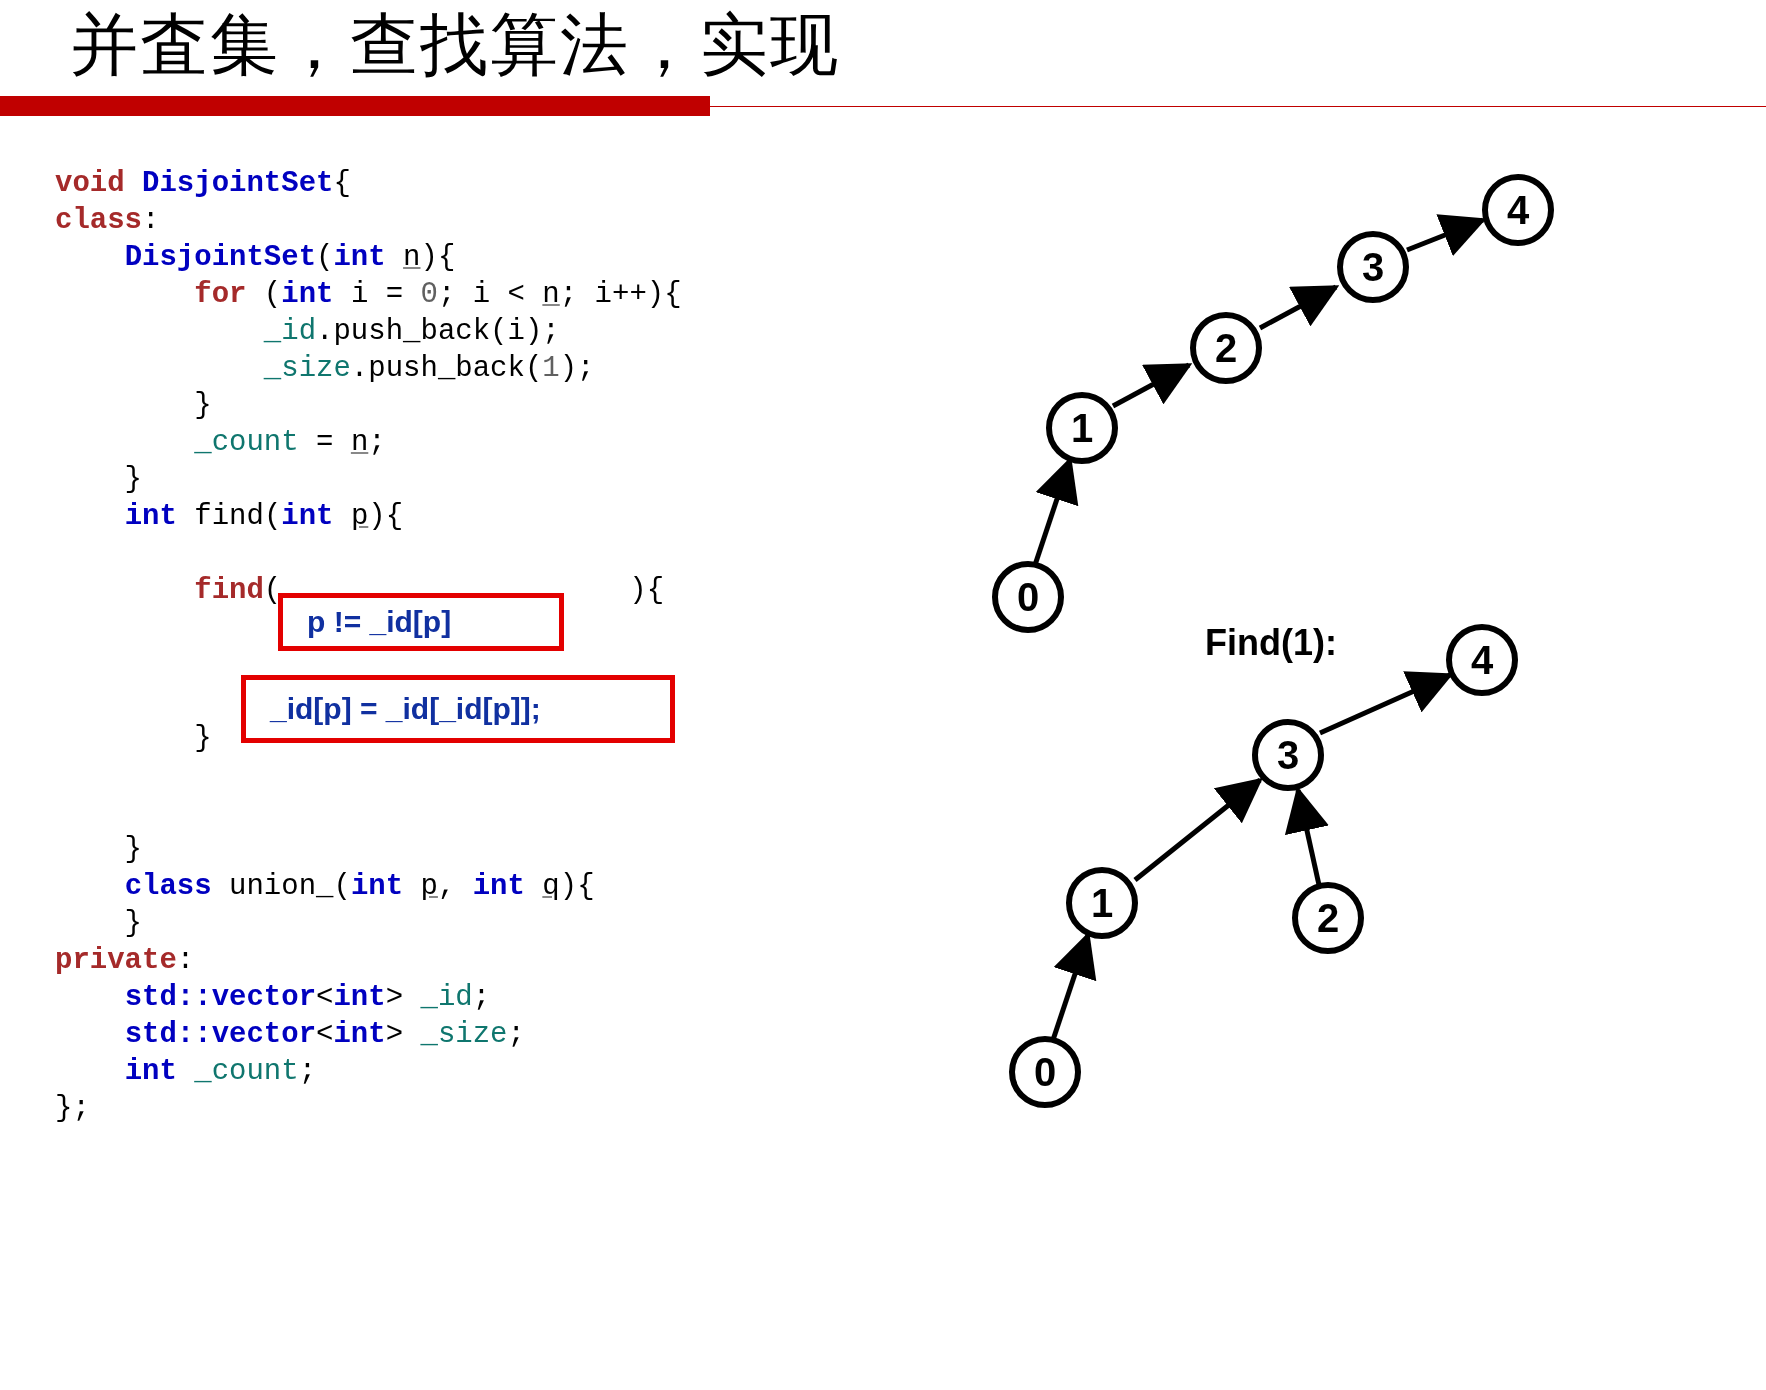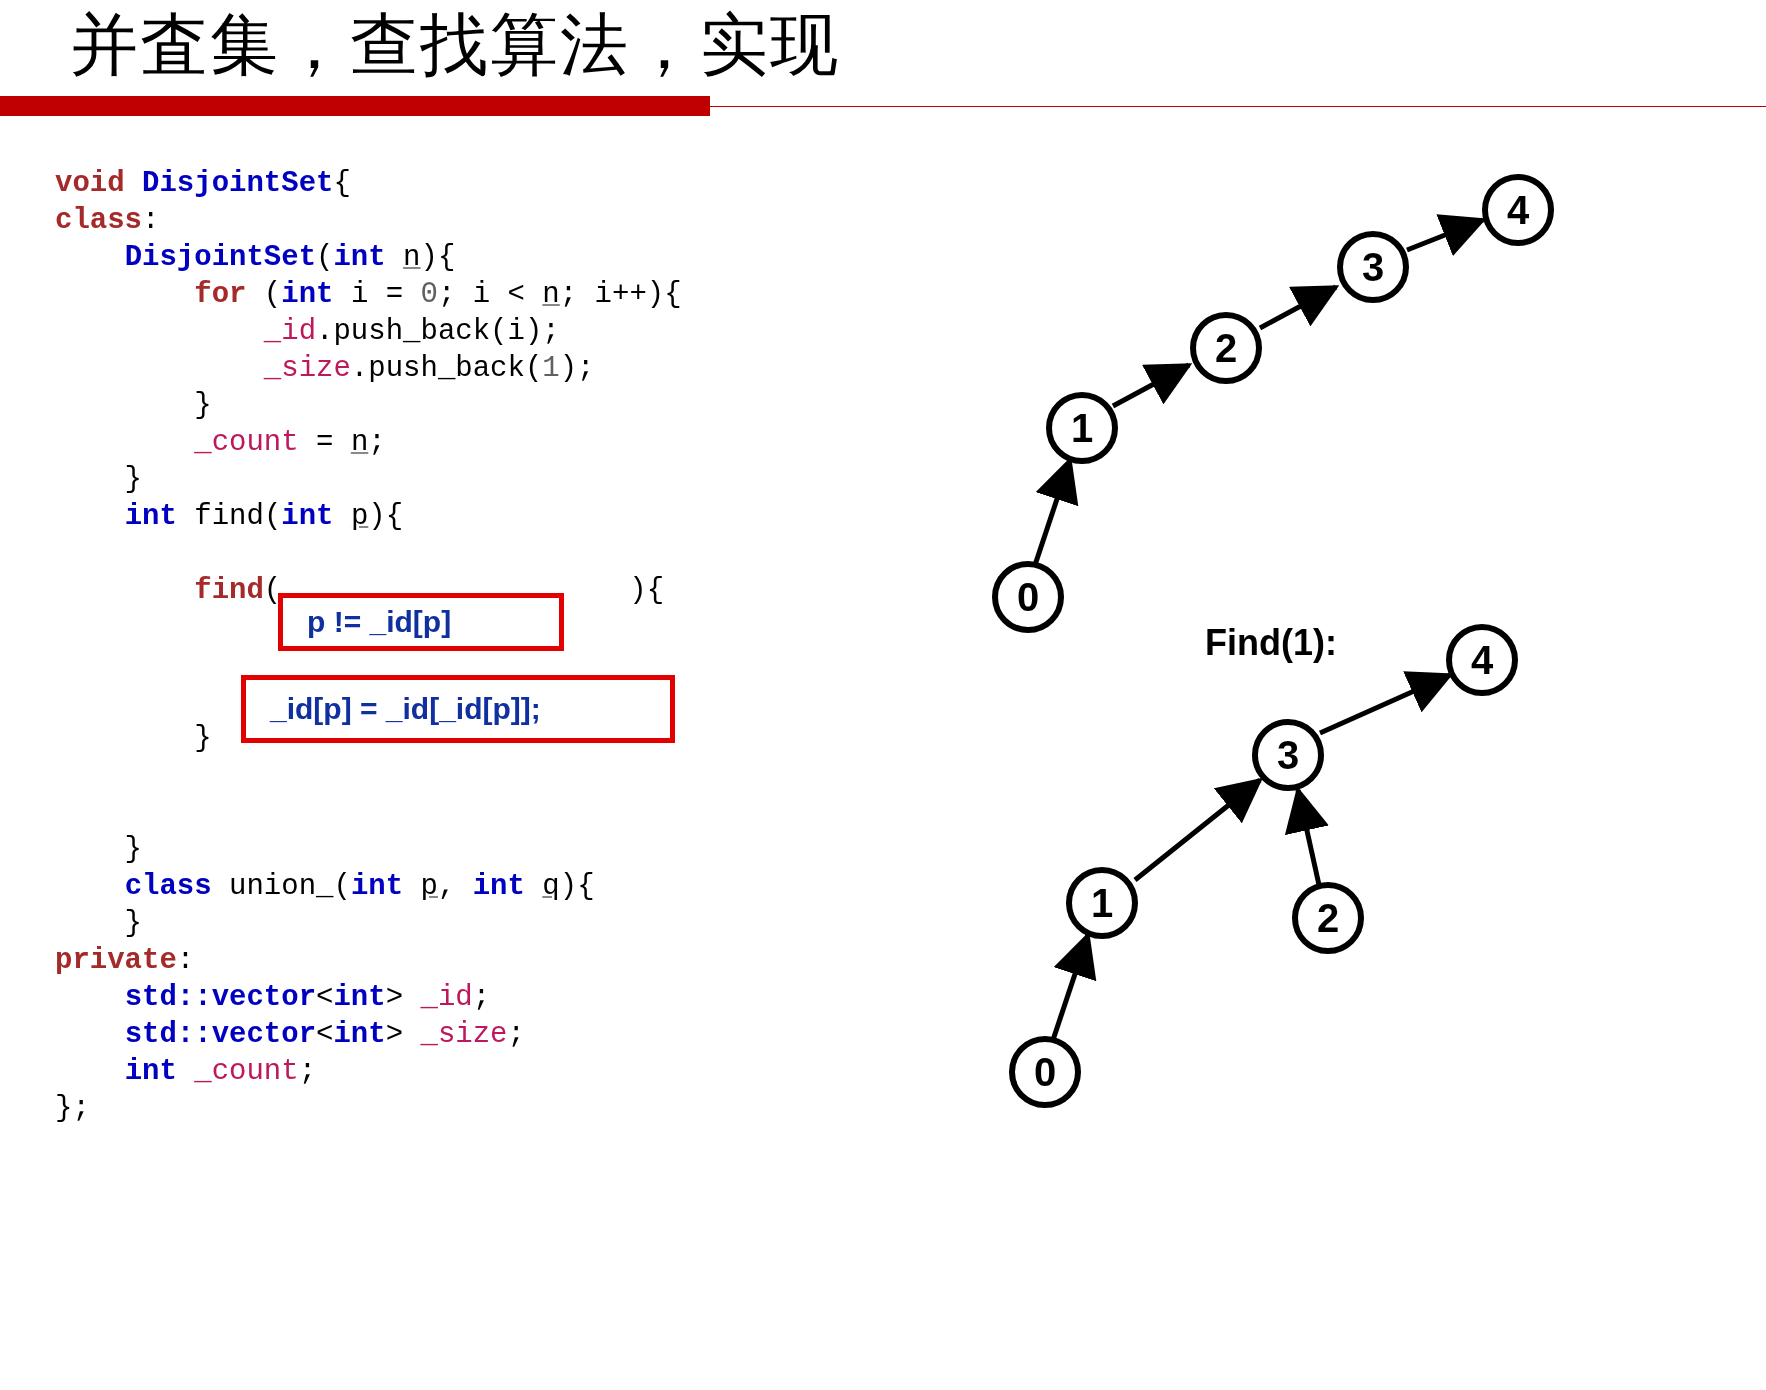--- a/index.html
+++ b/index.html
@@ -47,21 +47,21 @@
     top: 165px;
     font-family: Consolas, "Courier New", monospace;
     font-size: 29px;
     line-height: 37px;
     white-space: pre;
     color: #000;
   }
   .kw  { color: #a52a2a; font-weight: bold; } 
   .kw2 { color: #0000c0; font-weight: bold; margin-top: 48px; }
   .un  { text-decoration: underline; text-decoration-color: #888; }
-  .gray{ color: #be185d; }
+  .gray{ color: #0f766e; }
   .num { color: #606060; }
 
   
   .hlbox {
     position: absolute;
     border: 5px solid #e30000;
     background: #fff;
     font-family: "Microsoft YaHei", Arial, sans-serif;
     font-weight: 700;
     color: #1030a0;

